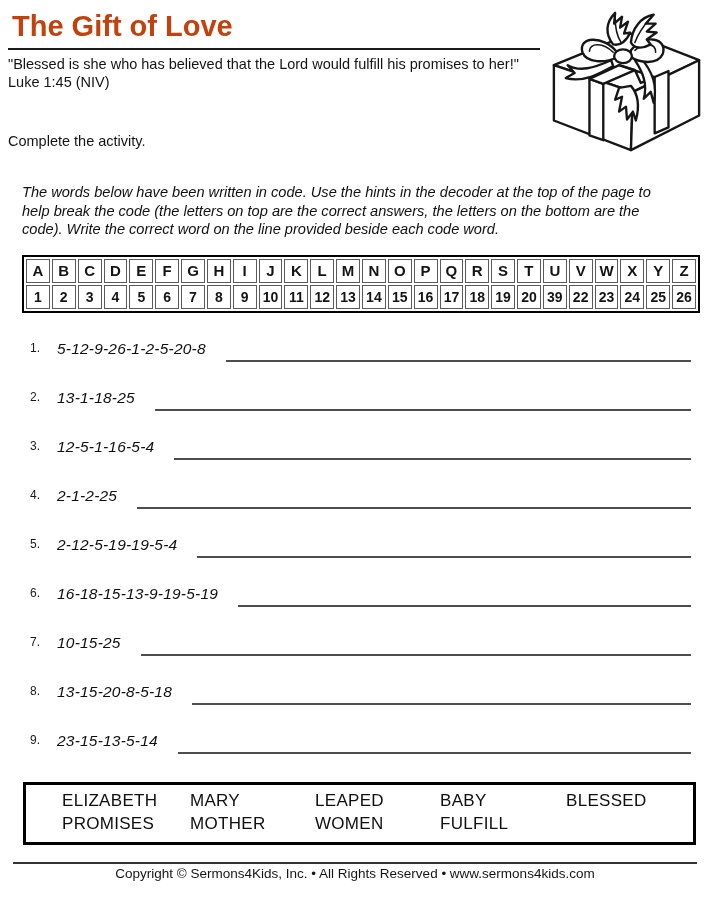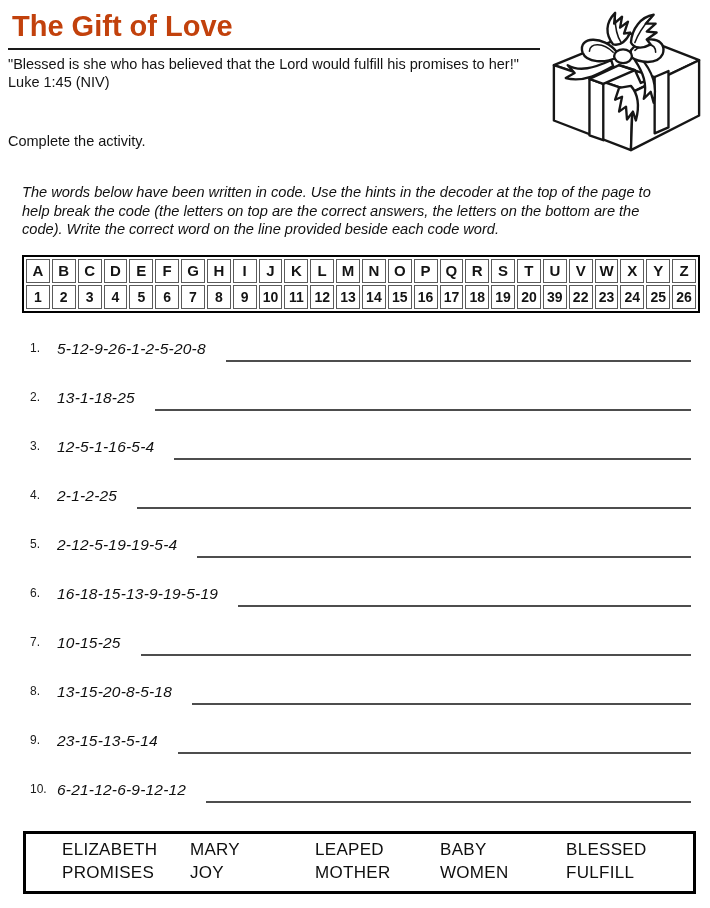--- a/index.html
+++ b/index.html
@@ -223,34 +223,28 @@
   <div class="item-row">
     <span class="item-num">8.</span>
     <span class="item-code">13-15-20-8-5-18</span>
     <span class="answer-line"></span>
   </div>
   <div class="item-row">
     <span class="item-num">9.</span>
     <span class="item-code">23-15-13-5-14</span>
     <span class="answer-line"></span>
   </div>
-  <div class="item-row">
-    <span class="item-num">10.</span>
-    <span class="item-code">6-21-12-6-9-12-12</span>
-    <span class="answer-line"></span>
-  </div>
 </div>
 
 <div class="word-bank">
   <span>ELIZABETH</span>
   <span>MARY</span>
   <span>LEAPED</span>
   <span>BABY</span>
   <span>BLESSED</span>
   <span>PROMISES</span>
-  <span>JOY</span>
   <span>MOTHER</span>
   <span>WOMEN</span>
   <span>FULFILL</span>
 </div>
 
 <hr class="footer-rule">
 <div class="footer-text">Copyright © Sermons4Kids, Inc. • All Rights Reserved • www.sermons4kids.com</div>
 
 </body></html>

